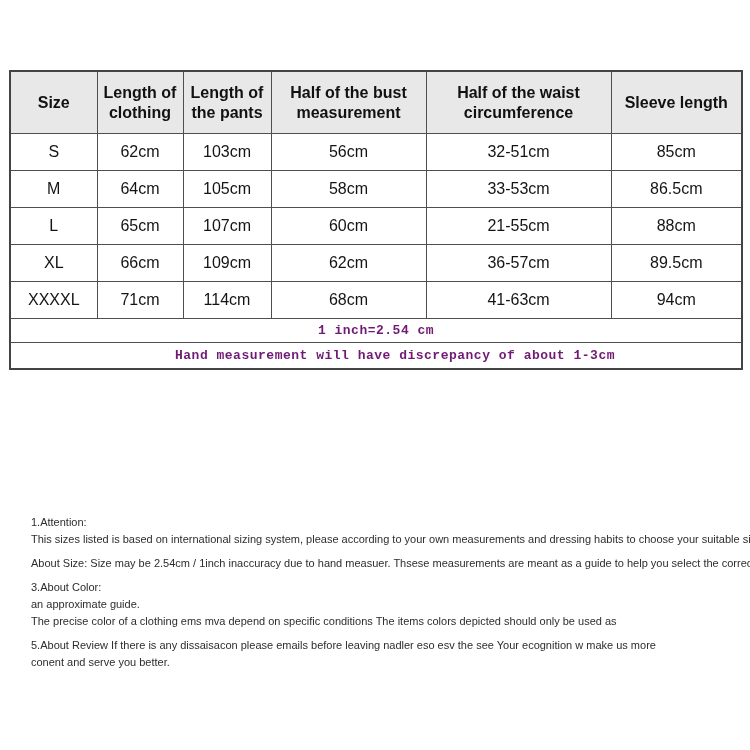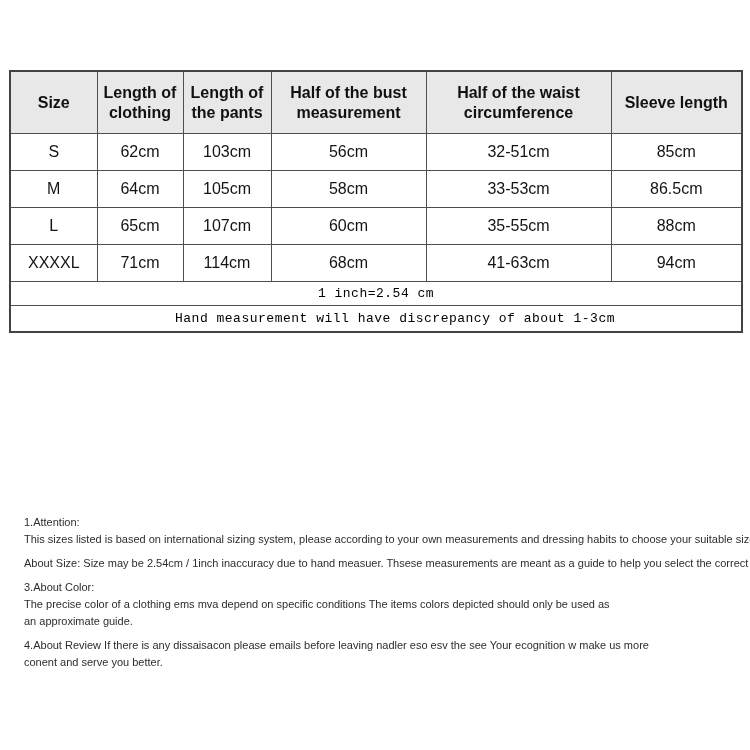--- a/index.html
+++ b/index.html
@@ -36,38 +36,38 @@
     height: 61px;
     color: #111111;
   }
   tr.data-row td {
     font-size: 16px;
     height: 36px;
     background: #ffffff;
   }
   tr.mono-row td {
     font-family: "Liberation Mono", "DejaVu Sans Mono", monospace;
-    font-weight: normal;
+    font-weight: bold;
     font-size: 13px;
     letter-spacing: 0.5px;
     background: #ffffff;
-    color: #000000;
+    color: #701a75;
   }
   tr.mono-row-1 td { height: 23px; }
   tr.mono-row-2 td { height: 25px; padding-left: 40px; }
 
   .footnotes {
     position: absolute;
     left: 20px; top: 514px;
     width: 724px;
     font-size: 11px;
     line-height: 17px;
     color: #2d2d2d;
   }
-  .footnote { margin: 0 0 7px 4px; }
+  .footnote { margin: 0 0 7px 11px; }
   .footnote .note-line { white-space: nowrap; }
 </style>
 </head>
 <body>
 
 <div class="page">
 
   <table class="size-chart">
     <colgroup>
       <col style="width:87px">
@@ -101,22 +101,30 @@
         <td>105cm</td>
         <td>58cm</td>
         <td>33-53cm</td>
         <td>86.5cm</td>
       </tr>
       <tr class="data-row">
         <td>L</td>
         <td>65cm</td>
         <td>107cm</td>
         <td>60cm</td>
-        <td>35-55cm</td>
+        <td>21-55cm</td>
         <td>88cm</td>
+      </tr>
+      <tr class="data-row">
+        <td>XL</td>
+        <td>66cm</td>
+        <td>109cm</td>
+        <td>62cm</td>
+        <td>36-57cm</td>
+        <td>89.5cm</td>
       </tr>
       <tr class="data-row">
         <td>XXXXL</td>
         <td>71cm</td>
         <td>114cm</td>
         <td>68cm</td>
         <td>41-63cm</td>
         <td>94cm</td>
       </tr>
 
@@ -132,22 +140,22 @@
   <div class="footnotes">
     <div class="footnote">
       <div class="note-line">1.Attention:</div>
       <div class="note-line">This sizes listed is based on international sizing system, please according to your own measurements and dressing habits to choose your suitable size.</div>
     </div>
     <div class="footnote">
       <div class="note-line">About Size: Size may be 2.54cm / 1inch inaccuracy due to hand measuer. Thsese measurements are meant as a guide to help you select the correct size.</div>
     </div>
     <div class="footnote">
       <div class="note-line">3.About Color:</div>
+      <div class="note-line">an approximate guide.</div>
       <div class="note-line">The precise color of a clothing ems mva depend on specific conditions The items colors depicted should only be used as</div>
-      <div class="note-line">an approximate guide.</div>
     </div>
     <div class="footnote">
-      <div class="note-line">4.About Review If there is any dissaisacon please emails before leaving nadler eso esv the see Your ecognition w make us more</div>
+      <div class="note-line">5.About Review If there is any dissaisacon please emails before leaving nadler eso esv the see Your ecognition w make us more</div>
       <div class="note-line">conent and serve you better.</div>
     </div>
   </div>
 
 </div>
 
 </body></html>

